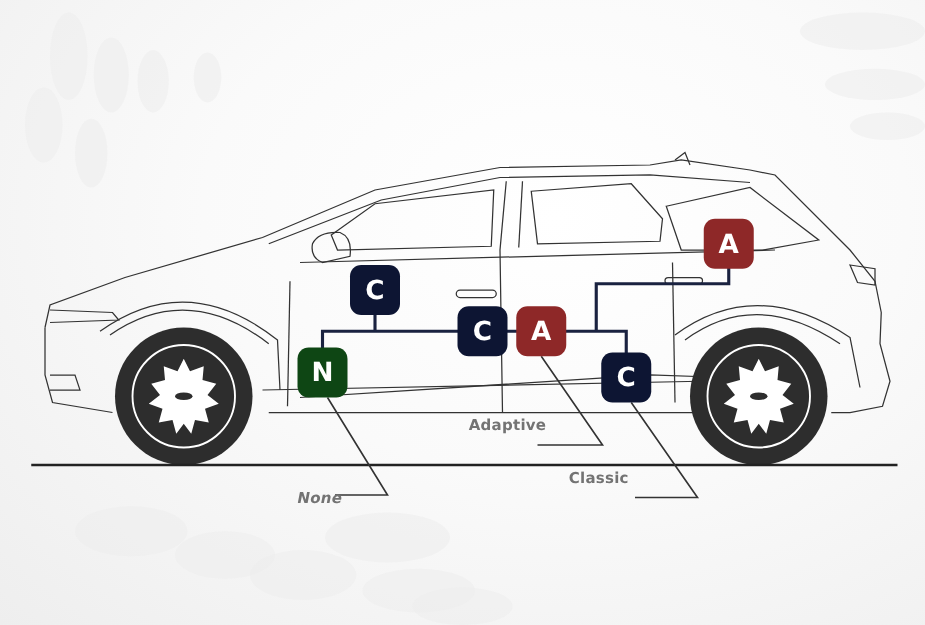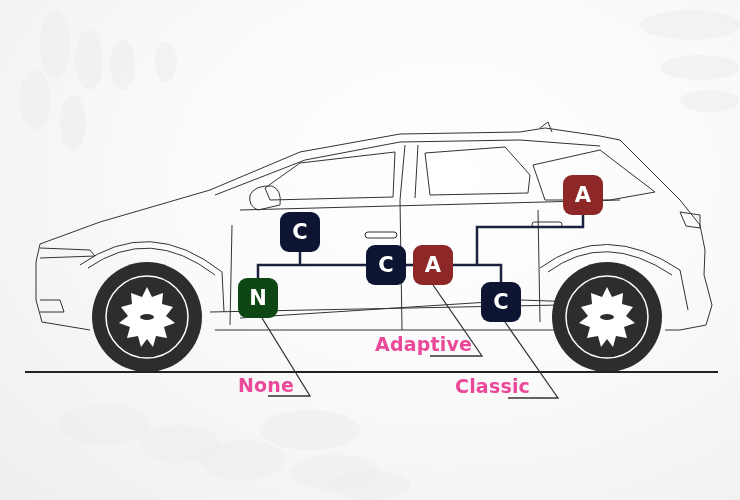--- a/index.html
+++ b/index.html
@@ -10,21 +10,21 @@
     }
     .bg-blob { position: absolute; border-radius: 50%; background: #ececec; opacity: .55; }
     svg.scene { position: absolute; left: 0; top: 0; }
     .node {
       position: absolute; width: 40px; height: 40px; border-radius: 9px;
       color: #fff; font-weight: bold; font-size: 21px; line-height: 40px; text-align: center;
       font-family: "DejaVu Sans", sans-serif;
       box-sizing: border-box;
     }
     .label {
-      position: absolute; font-size: 19px; font-weight: bold; color: #ec4899;
+      position: absolute; font-size: 12px; font-weight: bold; color: #737373;
       font-family: "DejaVu Sans", sans-serif; letter-spacing: .2px;
     }
   </style>
 </head>
 <body>
 
 <div>
   <div class="bg-blob" style="left:40px;top:10px;width:30px;height:70px;"></div>
   <div class="bg-blob" style="left:75px;top:30px;width:28px;height:60px;"></div>
   <div class="bg-blob" style="left:110px;top:40px;width:25px;height:50px;"></div>
@@ -115,14 +115,14 @@
 </svg>
 
 <div class="node" style="left:280px;top:212px;background:#0d1533;">C</div>
 <div class="node" style="left:238px;top:278px;background:#0e4614;">N</div>
 <div class="node" style="left:366px;top:245px;background:#0d1533;">C</div>
 <div class="node" style="left:413px;top:245px;background:#8e2828;">A</div>
 <div class="node" style="left:481px;top:282px;background:#0d1533;">C</div>
 <div class="node" style="left:563px;top:175px;background:#8e2828;">A</div>
 
 <div class="label" style="left:375px;top:333px;">Adaptive</div>
-<div class="label" style="left:238px;top:374px;">None</div>
+<div class="label" style="left:238px;top:391px;font-style:italic;">None</div>
 <div class="label" style="left:455px;top:375px;">Classic</div>
 
 </body></html>

